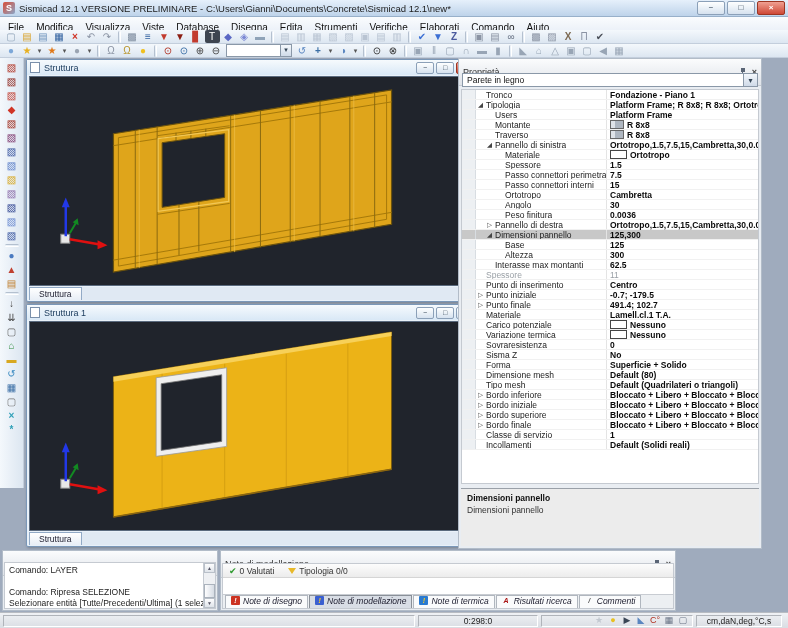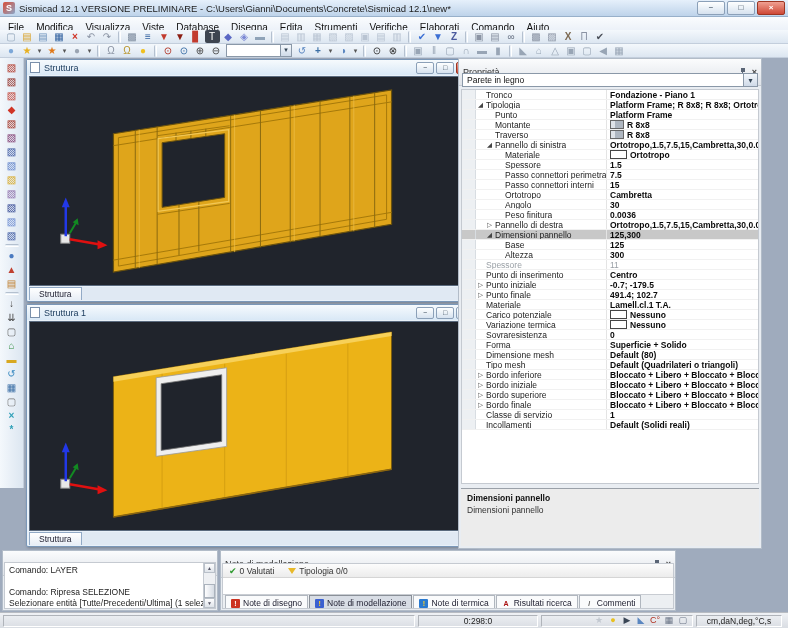--- a/index.html
+++ b/index.html
@@ -131,22 +131,22 @@
     border:1px solid #b2bcc8;box-sizing:border-box;}
   .notes-body{position:absolute;left:1px;right:1px;top:12px;bottom:1px;background:#fff;
     border:1px solid #c5cad1;}
   .notes-toolbar{height:13px;background:linear-gradient(#fcfcfc,#ececec);
     border-bottom:1px solid #d5d5d5;display:flex;align-items:center;padding-left:6px;font-size:8.5px;color:#333;}
   .check-icon{color:#2f9a2f;font-size:9px;margin-right:3px;}
   .funnel-icon{width:0;height:0;border-left:4px solid transparent;border-right:4px solid transparent;
     border-top:6px solid #e8b92a;display:inline-block;margin:0 3px 0 14px;}
   .notes-tabs{position:absolute;left:0;right:0;bottom:0;height:13px;background:#eceff2;
     border-top:1px solid #c8ccd2;display:flex;align-items:flex-end;padding-left:2px;}
-  .ntab{display:flex;align-items:flex-end;height:12px;padding:0 5px;margin-right:1px;
-    background:#fafbfc;border:1px solid #b0b6be;border-bottom:none;font-size:8.5px;color:#223;}
+  .ntab{display:flex;align-items:flex-start;height:12px;padding:0 5px;margin-right:1px;
+    background:#fafbfc;border:1px solid #b0b6be;border-bottom:none;font-size:8.5px;color:#223;font-style:italic;}
   .ntab[data-active="true"]{background:#d8dde5;border-color:#8a9098;}
   .ntab-ic{width:9px;height:9px;font-size:7px;line-height:9px;text-align:center;
     border-radius:1px;margin-right:3px;font-weight:bold;}
 
   
   #statusbar{position:absolute;left:0;bottom:0;width:788px;height:16px;
     background:linear-gradient(#f0f2f5,#d9dde3);border-top:1px solid #b8bcc2;
     display:flex;align-items:center;padding:1px 3px;box-sizing:border-box;}
   .seg{height:12px;border:1px solid #b0b4ba;border-bottom-color:#fff;border-right-color:#fff;
     box-sizing:border-box;display:flex;align-items:center;justify-content:center;
@@ -778,21 +778,21 @@
 
               <span class="pvt">Platform Frame; R 8x8; R 8x8; Ortotropo,1.5,7.</span>
             </span>
           </div>
 
           <div class="prow" data-indent="1">
             <span class="pgut"></span>
             <span class="pname">
               <span class="pind"></span>
               <span class="pexp"></span>
-              <span class="plab">Punto</span>
+              <span class="plab">Users</span>
             </span>
             <span class="pval">
 
               <span class="pvt">Platform Frame</span>
             </span>
           </div>
 
           <div class="prow" data-indent="1">
             <span class="pgut"></span>
             <span class="pname">
@@ -968,20 +968,32 @@
               <span class="pind"></span>
               <span class="pexp"></span>
               <span class="plab">Altezza</span>
             </span>
             <span class="pval">
 
               <span class="pvt">300</span>
             </span>
           </div>
 
+          <div class="prow" data-indent="1">
+            <span class="pgut"></span>
+            <span class="pname">
+              <span class="pind"></span>
+              <span class="pexp"></span>
+              <span class="plab">Interasse max montanti</span>
+            </span>
+            <span class="pval">
+
+              <span class="pvt">62.5</span>
+            </span>
+          </div>
 
           <div class="prow" data-indent="0" data-dim="true">
             <span class="pgut"></span>
             <span class="pname">
               <span class="pind"></span>
               <span class="pexp"></span>
               <span class="plab">Spessore</span>
             </span>
             <span class="pval">
 
@@ -1073,20 +1085,32 @@
               <span class="pind"></span>
               <span class="pexp"></span>
               <span class="plab">Sovraresistenza</span>
             </span>
             <span class="pval">
 
               <span class="pvt">0</span>
             </span>
           </div>
 
+          <div class="prow" data-indent="0">
+            <span class="pgut"></span>
+            <span class="pname">
+              <span class="pind"></span>
+              <span class="pexp"></span>
+              <span class="plab">Sisma Z</span>
+            </span>
+            <span class="pval">
+
+              <span class="pvt">No</span>
+            </span>
+          </div>
 
           <div class="prow" data-indent="0">
             <span class="pgut"></span>
             <span class="pname">
               <span class="pind"></span>
               <span class="pexp"></span>
               <span class="plab">Forma</span>
             </span>
             <span class="pval">
 

